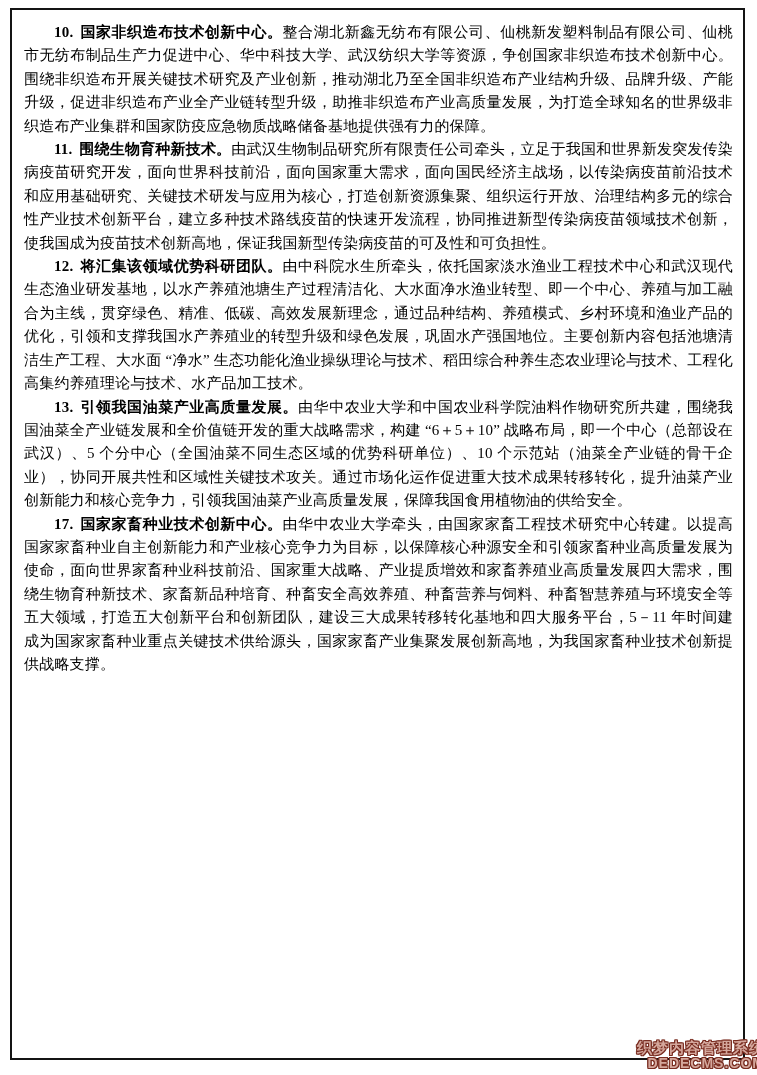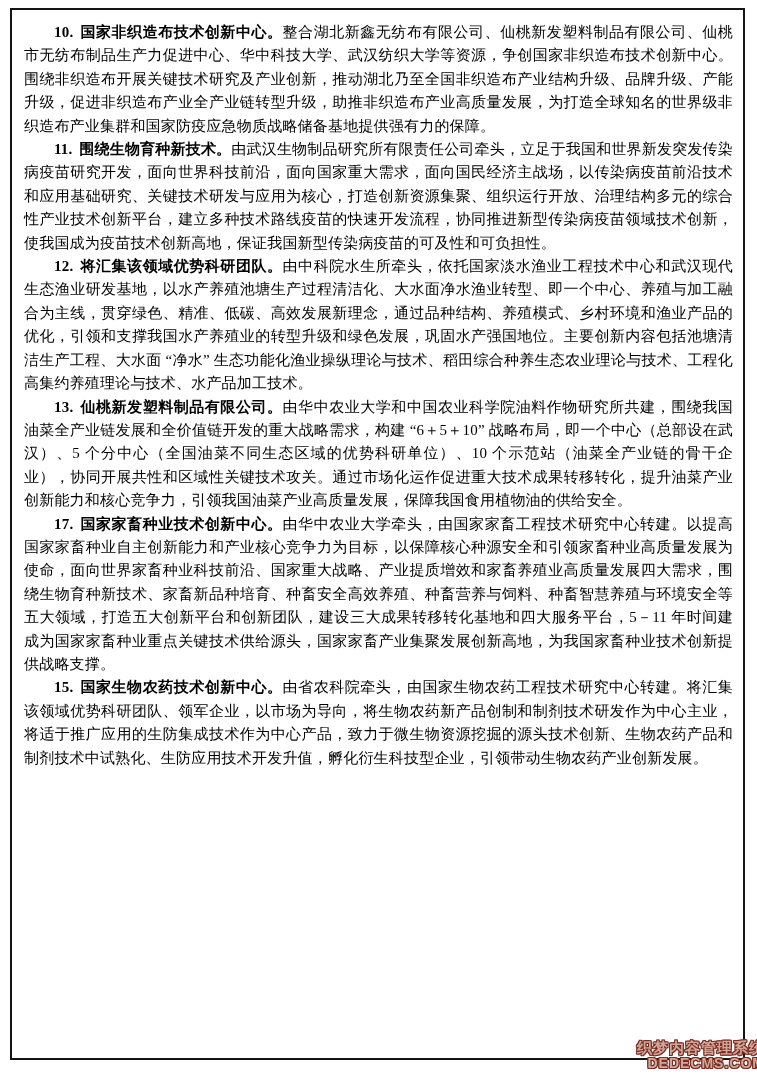--- a/index.html
+++ b/index.html
@@ -77,25 +77,24 @@
 
 <div class="page-border">
   <div class="content">
 
     <p class="para"><span class="para-head"><span class="para-num">10.</span><span>国家非织造布技术创新中心。</span></span><span>整合湖北新鑫无纺布有限公司、仙桃新发塑料制品有限公司、仙桃市无纺布制品生产力促进中心、华中科技大学、武汉纺织大学等资源，争创国家非织造布技术创新中心。围绕非织造布开展关键技术研究及产业创新，推动湖北乃至全国非织造布产业结构升级、品牌升级、产能升级，促进非织造布产业全产业链转型升级，助推非织造布产业高质量发展，为打造全球知名的世界级非织造布产业集群和国家防疫应急物质战略储备基地提供强有力的保障。</span></p>
 
     <p class="para"><span class="para-head"><span class="para-num">11.</span><span>围绕生物育种新技术。</span></span><span>由武汉生物制品研究所有限责任公司牵头，立足于我国和世界新发突发传染病疫苗研究开发，面向世界科技前沿，面向国家重大需求，面向国民经济主战场，以传染病疫苗前沿技术和应用基础研究、关键技术研发与应用为核心，打造创新资源集聚、组织运行开放、治理结构多元的综合性产业技术创新平台，建立多种技术路线疫苗的快速开发流程，协同推进新型传染病疫苗领域技术创新，使我国成为疫苗技术创新高地，保证我国新型传染病疫苗的可及性和可负担性。</span></p>
 
     <p class="para"><span class="para-head"><span class="para-num">12.</span><span>将汇集该领域优势科研团队。</span></span><span>由中科院水生所牵头，依托国家淡水渔业工程技术中心和武汉现代生态渔业研发基地，以水产养殖池塘生产过程清洁化、大水面净水渔业转型、即一个中心、养殖与加工融合为主线，贯穿绿色、精准、低碳、高效发展新理念，通过品种结构、养殖模式、乡村环境和渔业产品的优化，引领和支撑我国水产养殖业的转型升级和绿色发展，巩固水产强国地位。主要创新内容包括池塘清洁生产工程、大水面 “净水” 生态功能化渔业操纵理论与技术、稻田综合种养生态农业理论与技术、工程化高集约养殖理论与技术、水产品加工技术。</span></p>
 
-    <p class="para"><span class="para-head"><span class="para-num">13.</span><span>仙桃新发塑料制品有限公司。</span></span><span>由华中农业大学和中国农业科学院油料作物研究所共建，围绕我国油菜全产业链发展和全价值链开发的重大战略需求，构建 “6＋5＋10” 战略布局，即一个中心（总部设在武汉）、5 个分中心（全国油菜不同生态区域的优势科研单位）、10 个示范站（油菜全产业链的骨干企业），协同开展共性和区域性关键技术攻关。通过市场化运作促进重大技术成果转移转化，提升油菜产业创新能力和核心竞争力，引领我国油菜产业高质量发展，保障我国食用植物油的供给安全。</span></p>
+    <p class="para"><span class="para-head"><span class="para-num">13.</span><span>引领我国油菜产业高质量发展。</span></span><span>由华中农业大学和中国农业科学院油料作物研究所共建，围绕我国油菜全产业链发展和全价值链开发的重大战略需求，构建 “6＋5＋10” 战略布局，即一个中心（总部设在武汉）、5 个分中心（全国油菜不同生态区域的优势科研单位）、10 个示范站（油菜全产业链的骨干企业），协同开展共性和区域性关键技术攻关。通过市场化运作促进重大技术成果转移转化，提升油菜产业创新能力和核心竞争力，引领我国油菜产业高质量发展，保障我国食用植物油的供给安全。</span></p>
 
     <p class="para"><span class="para-head"><span class="para-num">17.</span><span>国家家畜种业技术创新中心。</span></span><span>由华中农业大学牵头，由国家家畜工程技术研究中心转建。以提高国家家畜种业自主创新能力和产业核心竞争力为目标，以保障核心种源安全和引领家畜种业高质量发展为使命，面向世界家畜种业科技前沿、国家重大战略、产业提质增效和家畜养殖业高质量发展四大需求，围绕生物育种新技术、家畜新品种培育、种畜安全高效养殖、种畜营养与饲料、种畜智慧养殖与环境安全等五大领域，打造五大创新平台和创新团队，建设三大成果转移转化基地和四大服务平台，5－11 年时间建成为国家家畜种业重点关键技术供给源头，国家家畜产业集聚发展创新高地，为我国家畜种业技术创新提供战略支撑。</span></p>
 
-    <p class="para"><span class="para-head"><span class="para-num">15.</span><span>国家生物农药技术创新中心。</span></span><span>由省农科院牵头，由国家生物农药工程技术研究中心转建。将汇集该领域优势科研团队、领军企业，以市场为导向，将生物农药新产品创制和制剂技术研发作为中心主业，将适于推广应用的生防集成技术作为中心产品，致力于微生物资源挖掘的源头技术创新、生物农药产品和制剂技术中试熟化、生防应用技术开发升值，孵化衍生科技型企业，引领带动生物农药产业创新发展。</span></p>
 
   </div>
 </div>
 
 <div class="watermark">
   <div class="wm-line1">织梦内容管理系统</div>
   <div class="wm-line2">DEDECMS.COM</div>
 </div>
 
 </body></html>

